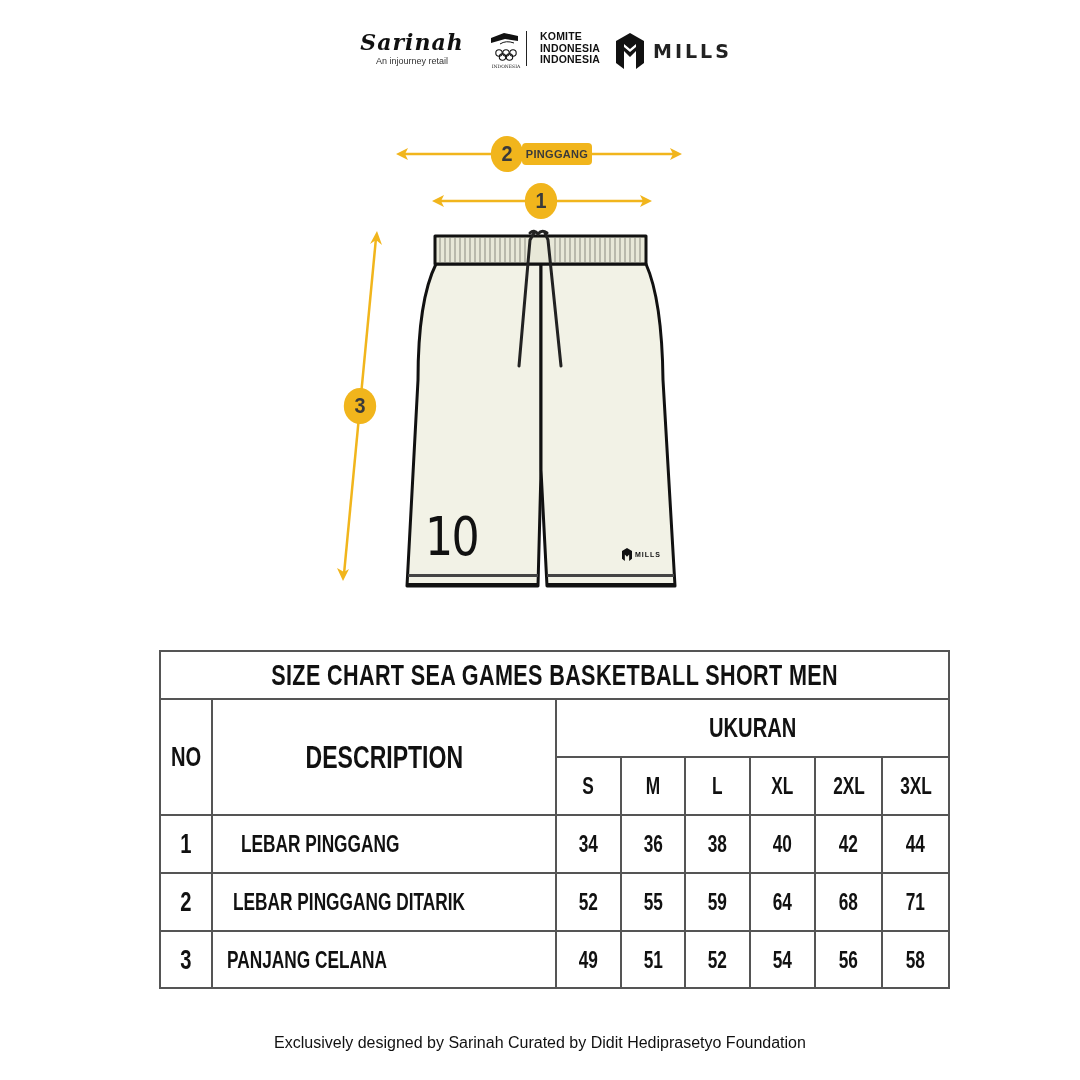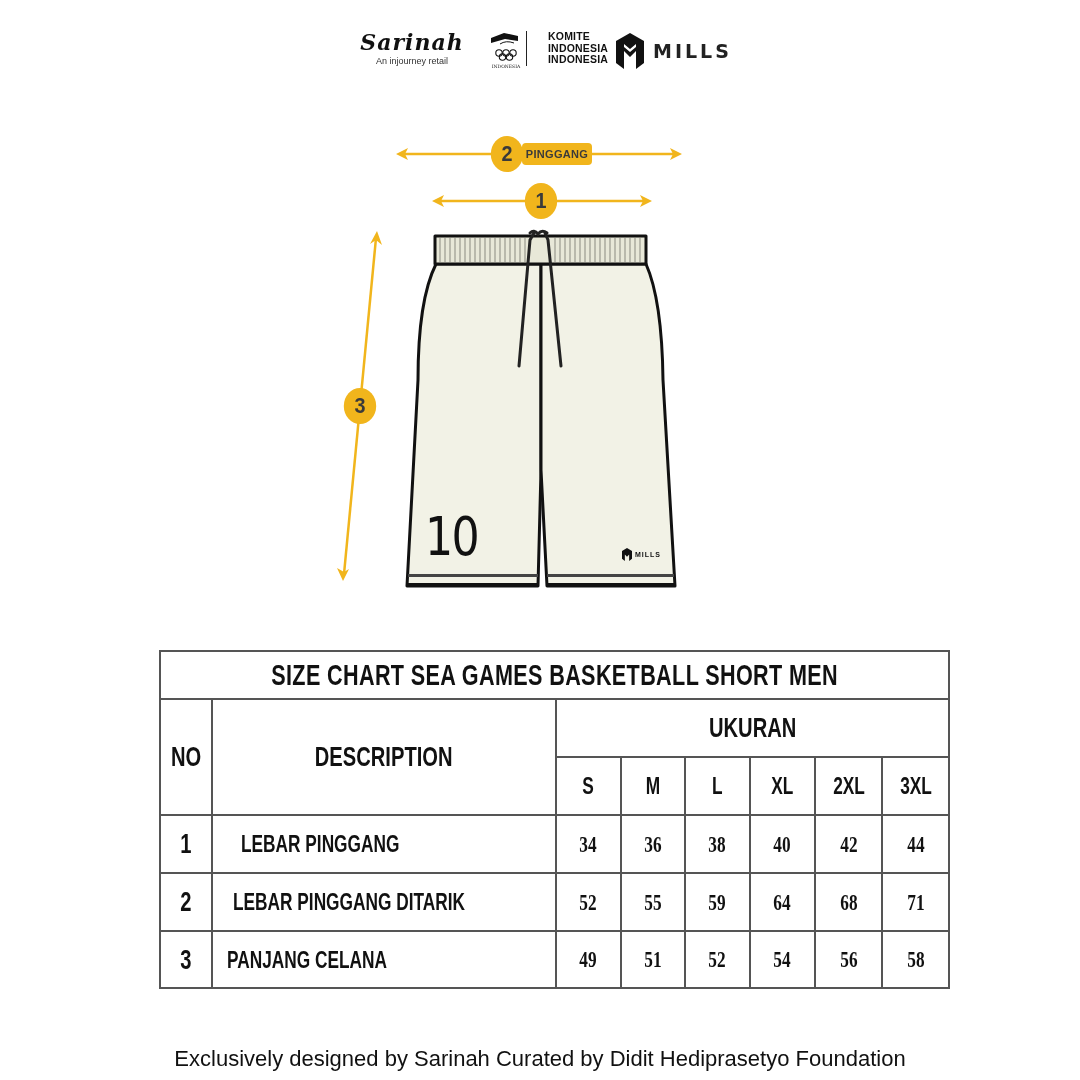--- a/index.html
+++ b/index.html
@@ -6,49 +6,49 @@
   html, body { width: 1080px; height: 1080px; background: #ffffff; overflow: hidden; }
   body { position: relative; font-family: "Liberation Sans", sans-serif; color: #111; }
 
   
   .logos { position: absolute; top: 28px; left: 0; width: 1080px; height: 46px; }
   .logo-sarinah { position: absolute; left: 356px; top: 2px; width: 112px; text-align: center; }
   .logo-sarinah .script { font-family: "DejaVu Serif", serif; font-style: italic; font-weight: bold; font-size: 22px; letter-spacing: 1px; line-height: 24px; }
   .logo-sarinah .tag { font-size: 9px; color: #333; margin-top: 2px; }
   .logo-koi { position: absolute; left: 488px; top: 2px; width: 110px; height: 40px; }
   .logo-koi svg { position: absolute; left: 0; top: 0; }
-  .logo-koi .koi-text { position: absolute; left: 38px; top: 1px; font-size: 10.5px; font-weight: bold; line-height: 11.5px; border-left: 1px solid #222; padding-left: 21px; letter-spacing: 0.2px; }
+  .logo-koi .koi-text { position: absolute; left: 38px; top: 1px; font-size: 10.5px; font-weight: bold; line-height: 11.5px; border-left: 1px solid #222; padding-left: 13px; letter-spacing: 0.2px; }
   .logo-mills { position: absolute; left: 616px; top: 3px; height: 40px; display: flex; align-items: center; }
   .logo-mills .word { font-family: "DejaVu Sans", sans-serif; font-weight: bold; font-size: 19px; letter-spacing: 3px; margin-left: 9px; color: #222; }
 
   
   .diagram { position: absolute; left: 0; top: 0; width: 1080px; height: 640px; pointer-events: none; }
   .badge { position: absolute; width: 36px; height: 36px; border-radius: 50%; background: #f1b51c; color: #3a3a3a; font-family: "Liberation Sans", sans-serif; font-weight: bold; font-size: 22px; display: flex; align-items: center; justify-content: center; transform: scaleX(0.9); }
   .pill { position: absolute; background: #f1b51c; color: #3a3a3a; font-weight: bold; font-size: 11px; border-radius: 4px; height: 22px; display: flex; align-items: center; justify-content: center; letter-spacing: 0.3px; }
   .jersey-no { position: absolute; left: 425px; top: 505px; font-family: "DejaVu Sans", sans-serif; font-size: 54px; color: #111; letter-spacing: -2px; transform: scaleX(0.82); transform-origin: left top; }
   .mini-mills { position: absolute; left: 622px; top: 548px; display: flex; align-items: center; font-size: 7px; font-weight: bold; letter-spacing: 1px; }
   .mini-mills .word { margin-left: 3px; }
 
   
   .size-table { position: absolute; left: 159px; top: 650px; width: 748px; border-collapse: collapse; font-family: "Liberation Sans", sans-serif; font-weight: bold; }
   .size-table td, .size-table th { border: 2px solid #555; text-align: center; vertical-align: middle; color: #111; }
   .cond { display: inline-block; transform: scaleX(0.72); white-space: nowrap; }
   .size-table .title-cell { height: 48px; font-size: 30px; letter-spacing: 0.5px; margin-left: 20px; }
   .size-table .hdr-no { width: 53px; font-size: 28px; }
-  .size-table .hdr-desc { width: 275px; font-size: 28px; }
+  .size-table .hdr-desc { width: 275px; font-size: 32px; }
   .size-table .hdr-ukuran { height: 58px; font-size: 28px; }
   .size-table .size-h { height: 58px; font-size: 24px; width: 70px; }
   .size-table .no-cell { font-size: 28px; height: 58px; }
   .size-table .desc-cell { text-align: left; font-size: 24px; padding-left: 4px; }
   .size-table .desc-cell .cond { transform-origin: left center; }
-  .size-table .val { font-size: 24px; font-family: Liberation Serif, serif; }
+  .size-table .val { font-size: 24px; }
   .size-table tr.row-3 td { height: 57px; }
 
   
-  .footer { position: absolute; top: 1034px; left: 0; width: 1080px; text-align: center; font-size: 22px; color: #111; margin-top: 12px; }
+  .footer { position: absolute; top: 1034px; left: 0; width: 1080px; text-align: center; font-size: 16px; color: #111; }
 </style>
 </head>
 <body>
 
 <div class="logos">
   <div class="logo-sarinah">
     <div class="script">Sarinah</div>
     <div class="tag">An injourney retail</div>
   </div>
 

